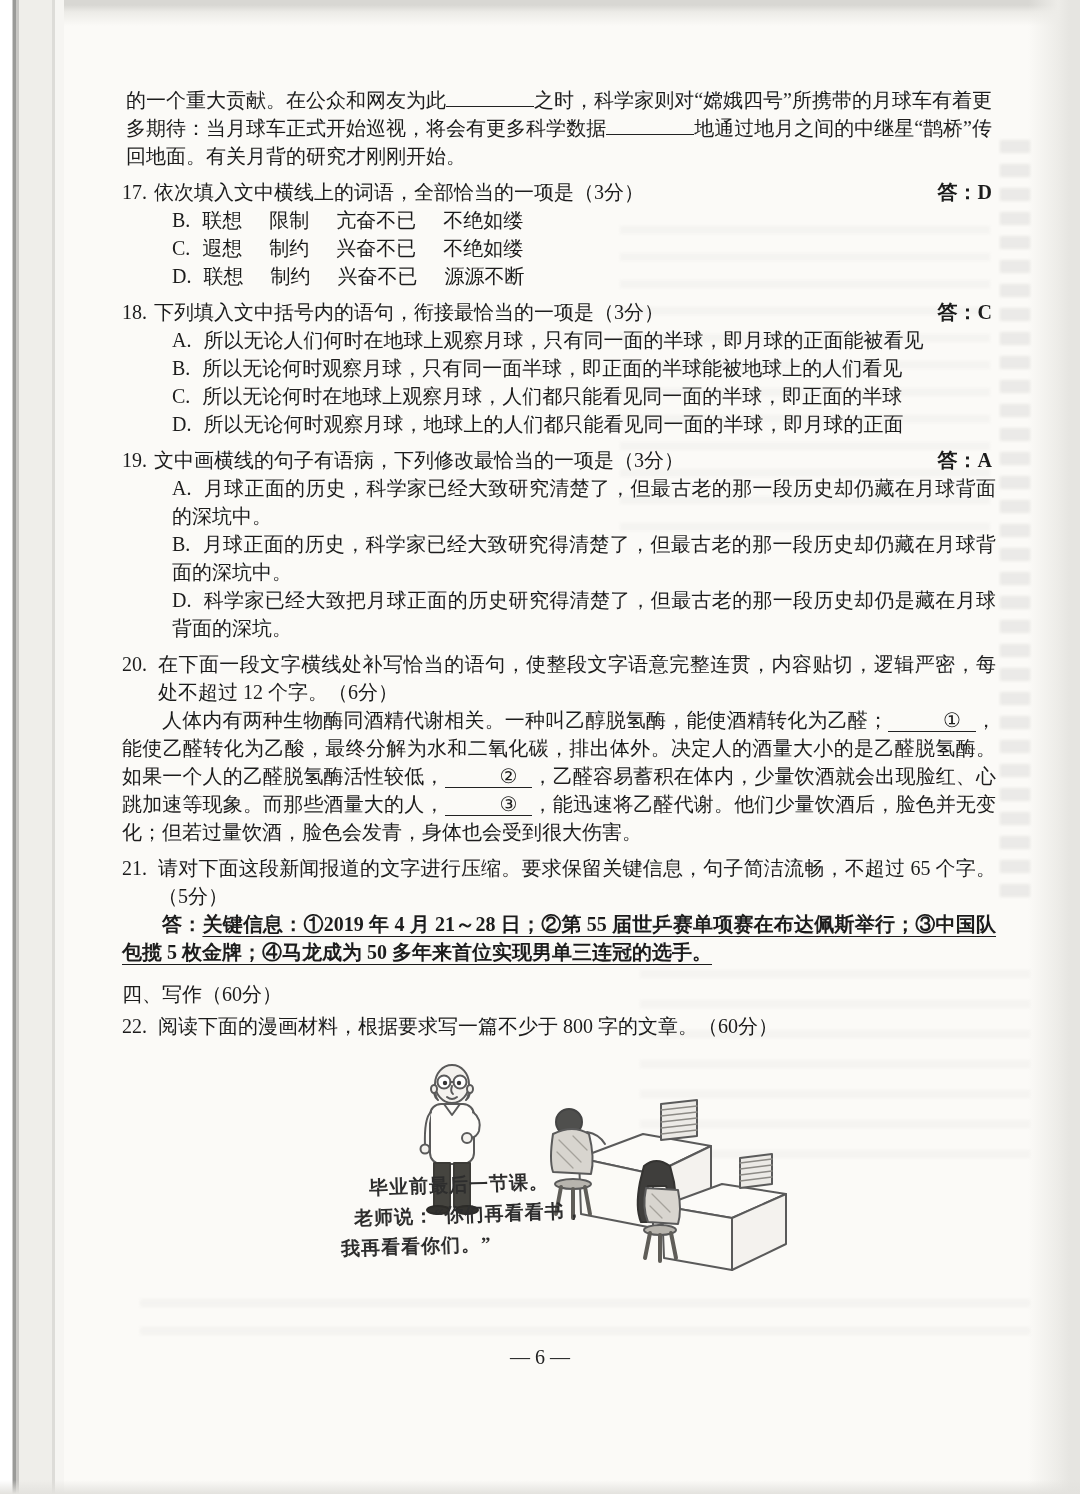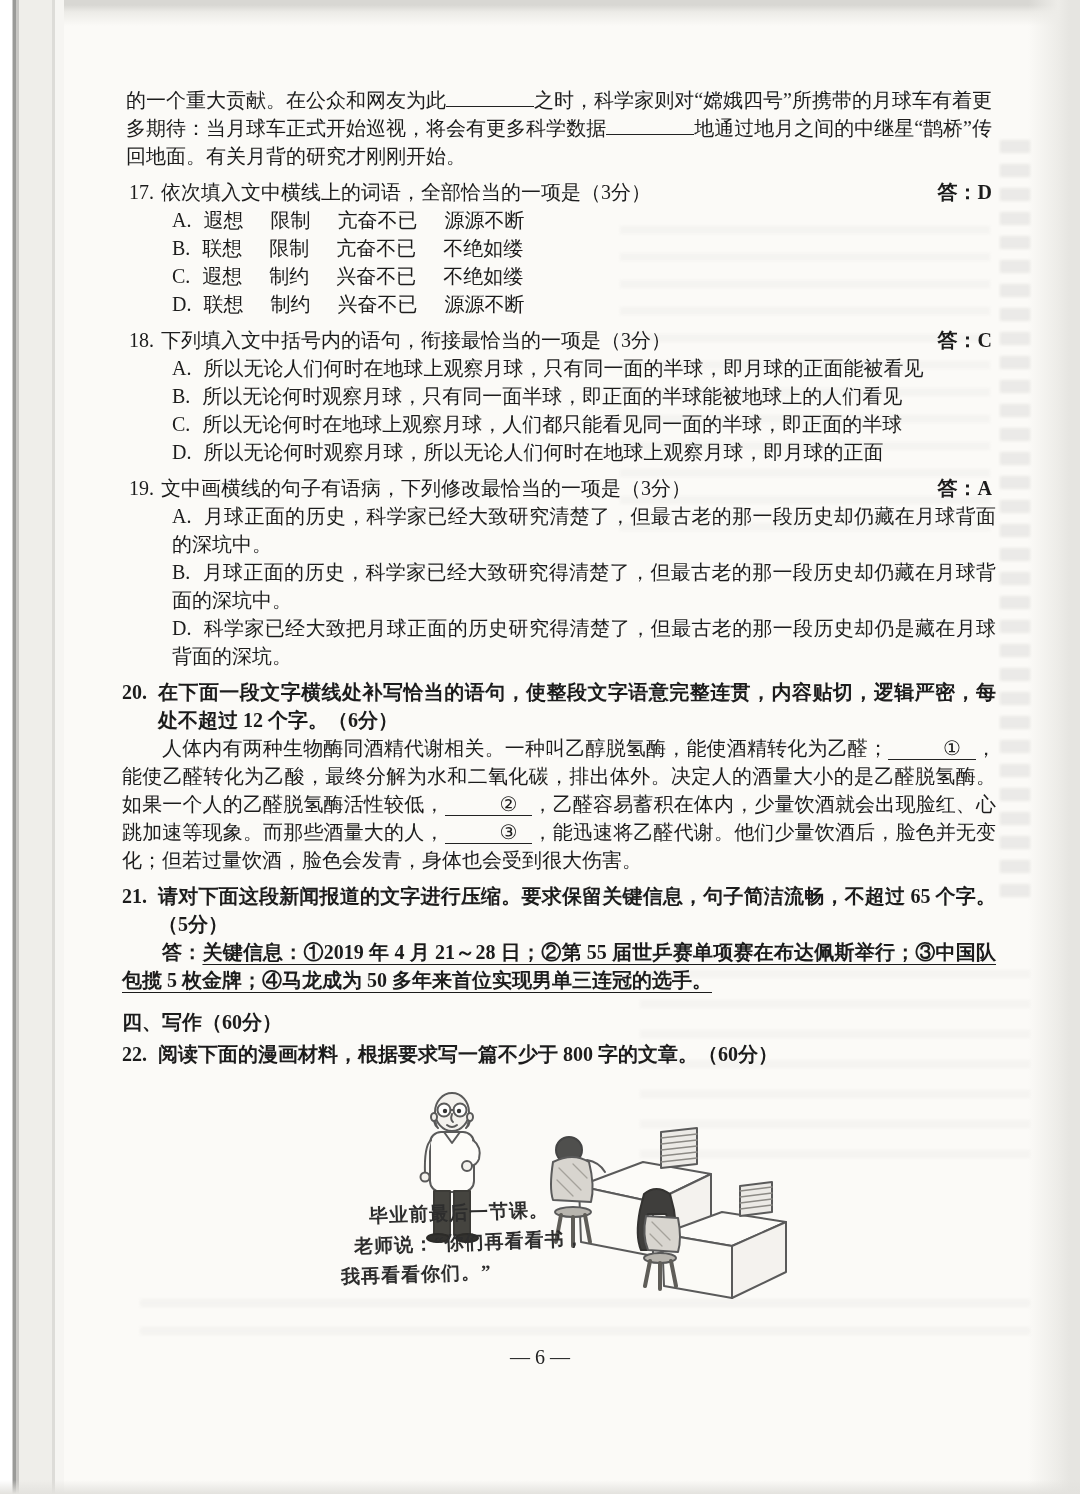--- a/index.html
+++ b/index.html
@@ -27,34 +27,34 @@
     background:repeating-linear-gradient(0deg,rgba(0,0,0,0) 0 22px,rgba(130,130,130,.10) 22px 30px);}
   .bleed.b4{left:140px;top:1285px;width:890px;height:70px;opacity:.5;
     background:repeating-linear-gradient(0deg,rgba(0,0,0,0) 0 20px,rgba(130,130,130,.11) 20px 28px);}
 
   
   .content{position:absolute;left:122px;top:82px;width:874px;
     font-size:20px;line-height:28px;text-align:justify;}
   .para{margin:4px;}
   .blank{display:inline-block;width:88px;height:1em;border-bottom:1.6px solid #222;vertical-align:baseline;}
   .q{margin-top:8px;}
-  .qhead{display:flex;justify-content:space-between;align-items:baseline;margin-left:7px;}
+  .qhead{display:flex;justify-content:space-between;align-items:baseline;}
   .qnum{margin-right:7px;white-space:nowrap;}
   .ans{font-weight:bold;white-space:nowrap;margin-left:10px;padding-right:4px;}
   .opt{padding-left:50px;}
   .optlabel{margin-right:12px;}
   .w{margin-right:27px;}
-  .hang{position:relative;padding-left:36px;font-weight:bold;}
+  .hang{position:relative;padding-left:36px;}
   .hang .qnum{position:absolute;left:0;top:0;}
   .passage{margin:0;text-indent:2em;}
   .cb{display:inline-block;padding:0 15px;border-bottom:1.6px solid #222;line-height:1.1;}
   .answer-line{margin:0;text-indent:2em;}
   .qans-prefix{font-weight:bold;}
   .uline{font-weight:bold;text-decoration:underline;text-underline-offset:5px;text-decoration-thickness:1.4px;}
-  .section-heading{font-weight:bold;margin-top:14px;}
+  .section-heading{font-weight:normal;margin-top:14px;}
   
   .cartoon{position:relative;width:460px;height:234px;margin:4px 0 0 212px;}
   .caption{position:absolute;left:6px;top:126px;transform:rotate(-2deg);
     font-weight:bold;font-size:19px;line-height:30px;color:#2d2d2d;letter-spacing:1px;text-align:left;}
   .caption .c1{padding-left:30px;}
   .caption .c2{padding-left:14px;}
   .caption .c3{padding-left:0;}
   .page-footer{position:absolute;left:0;top:1346px;width:1080px;text-align:center;
     font-size:20px;color:#222;}
 </style>
@@ -72,35 +72,34 @@
 
 <div class="content">
 
   <p class="para"><span>的一个重大贡献。在公众和网友为此</span><span class="blank"></span><span>之时，科学家则对“嫦娥四号”所携带的月球车有着更多期待：当月球车正式开始巡视，将会有更多科学数据</span><span class="blank"></span><span>地通过地月之间的中继星“鹊桥”传回地面。有关月背的研究才刚刚开始。</span></p>
 
   <div class="q">
     <div class="qhead">
       <span><span class="qnum">17.</span><span>依次填入文中横线上的词语，全部恰当的一项是（3分）</span></span>
       <span class="ans">答：D</span>
     </div>
-    <div class="opt"><span class="optlabel">A.</span><span class="w">遐想</span><span class="w">限制</span><span class="w">亢奋不已</span><span class="w">源源不断</span></div>
     <div class="opt"><span class="optlabel">B.</span><span class="w">联想</span><span class="w">限制</span><span class="w">亢奋不已</span><span class="w">不绝如缕</span></div>
     <div class="opt"><span class="optlabel">C.</span><span class="w">遐想</span><span class="w">制约</span><span class="w">兴奋不已</span><span class="w">不绝如缕</span></div>
     <div class="opt"><span class="optlabel">D.</span><span class="w">联想</span><span class="w">制约</span><span class="w">兴奋不已</span><span class="w">源源不断</span></div>
   </div>
 
   <div class="q">
     <div class="qhead">
       <span><span class="qnum">18.</span><span>下列填入文中括号内的语句，衔接最恰当的一项是（3分）</span></span>
       <span class="ans">答：C</span>
     </div>
     <div class="opt"><span class="optlabel">A.</span><span>所以无论人们何时在地球上观察月球，只有同一面的半球，即月球的正面能被看见</span></div>
     <div class="opt"><span class="optlabel">B.</span><span>所以无论何时观察月球，只有同一面半球，即正面的半球能被地球上的人们看见</span></div>
     <div class="opt"><span class="optlabel">C.</span><span>所以无论何时在地球上观察月球，人们都只能看见同一面的半球，即正面的半球</span></div>
-    <div class="opt"><span class="optlabel">D.</span><span>所以无论何时观察月球，所以无论人们何时在地球上观察月球，即月球的正面</span></div>
+    <div class="opt"><span class="optlabel">D.</span><span>所以无论何时观察月球，地球上的人们都只能看见同一面的半球，即月球的正面</span></div>
   </div>
 
   <div class="q">
     <div class="qhead">
       <span><span class="qnum">19.</span><span>文中画横线的句子有语病，下列修改最恰当的一项是（3分）</span></span>
       <span class="ans">答：A</span>
     </div>
     <div class="opt"><span class="optlabel">A.</span><span>月球正面的历史，科学家已经大致研究清楚了，但最古老的那一段历史却仍藏在月球背面的深坑中。</span></div>
     <div class="opt"><span class="optlabel">B.</span><span>月球正面的历史，科学家已经大致研究得清楚了，但最古老的那一段历史却仍藏在月球背面的深坑中。</span></div>
     <div class="opt"><span class="optlabel">D.</span><span>科学家已经大致把月球正面的历史研究得清楚了，但最古老的那一段历史却仍是藏在月球背面的深坑。</span></div>

